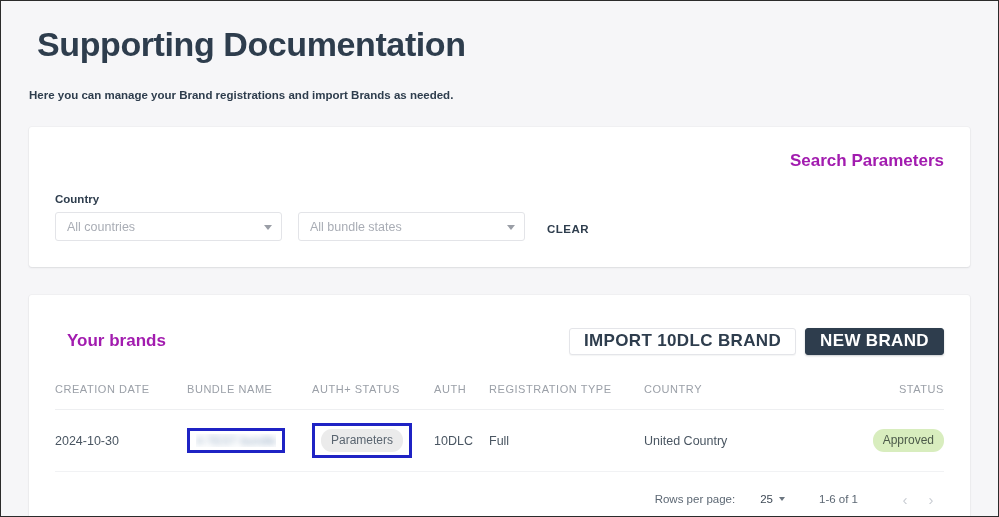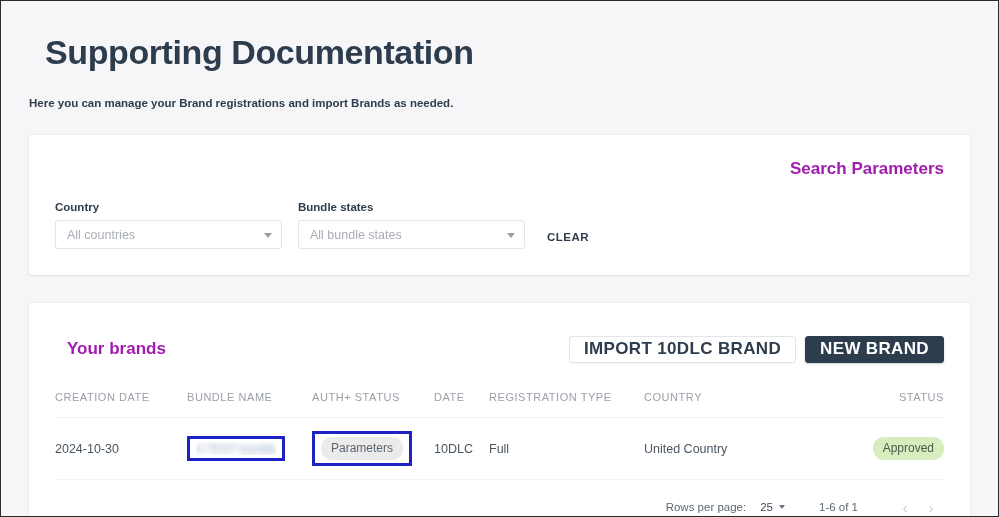--- a/index.html
+++ b/index.html
@@ -23,21 +23,21 @@
 
   
   #page-header {
     padding: 14px 28px 0 28px;
   }
   #page-title {
     font-size: 34px;
     font-weight: bold;
     color: #2e3d4d;
     letter-spacing: -0.4px;
-    margin: 16px;
+    margin: 8px;
     line-height: 1.25;
   }
   #page-subtitle {
     font-size: 11.5px;
     font-weight: bold;
     color: #2e3d4d;
     margin: 22px 0 0 0;
     line-height: 1.3;
   }
 
@@ -219,21 +219,21 @@
   
   #pagination {
     display: flex;
     align-items: center;
     justify-content: flex-end;
     gap: 0;
     padding-top: 14px;
     font-size: 11.5px;
     color: #5d6874;
   }
-  #rows-per-page-label { margin-right: 14px; }
+  #rows-per-page-label { margin-right: 25px; }
   #rows-per-page-select {
     display: flex;
     align-items: center;
     gap: 6px;
     cursor: pointer;
     margin-right: 34px;
     color: #3f4a56;
   }
   #rows-per-page-select .caret-sm {
     width: 0; height: 0;
@@ -271,21 +271,20 @@
 
       <div class="field">
         <label class="field-label">Country</label>
         <div class="select-box">
           <span class="select-value">All countries</span>
           <span class="caret"></span>
         </div>
       </div>
 
       <div class="field">
-        <label class="field-label">Bundle states</label>
         <div class="select-box">
           <span class="select-value">All bundle states</span>
           <span class="caret"></span>
         </div>
       </div>
 
       <button id="clear-button">CLEAR</button>
     </div>
   </div>
 
@@ -298,21 +297,21 @@
         <button class="btn btn-primary">NEW BRAND</button>
       </div>
     </div>
 
     <table id="brands-table">
       <thead>
         <tr>
           <th class="col-date">CREATION DATE</th>
           <th class="col-bundle">BUNDLE NAME</th>
           <th class="col-auth">AUTH+ STATUS</th>
-          <th class="col-type">DATE</th>
+          <th class="col-type">AUTH</th>
           <th class="col-regtype">REGISTRATION TYPE</th>
           <th class="col-country">COUNTRY</th>
           <th class="col-status">STATUS</th>
         </tr>
       </thead>
       <tbody>
         <tr>
           <td class="col-date">2024-10-30</td>
 
           <td class="col-bundle">

